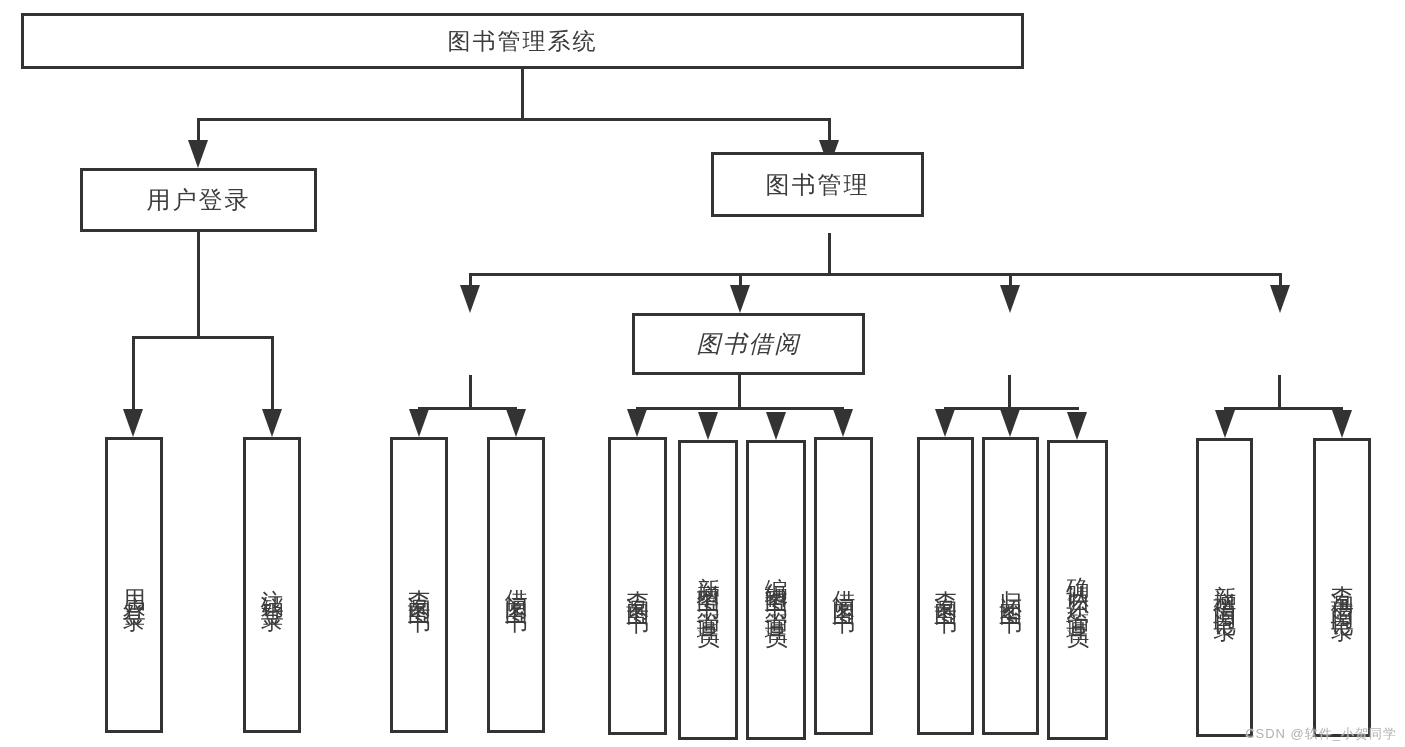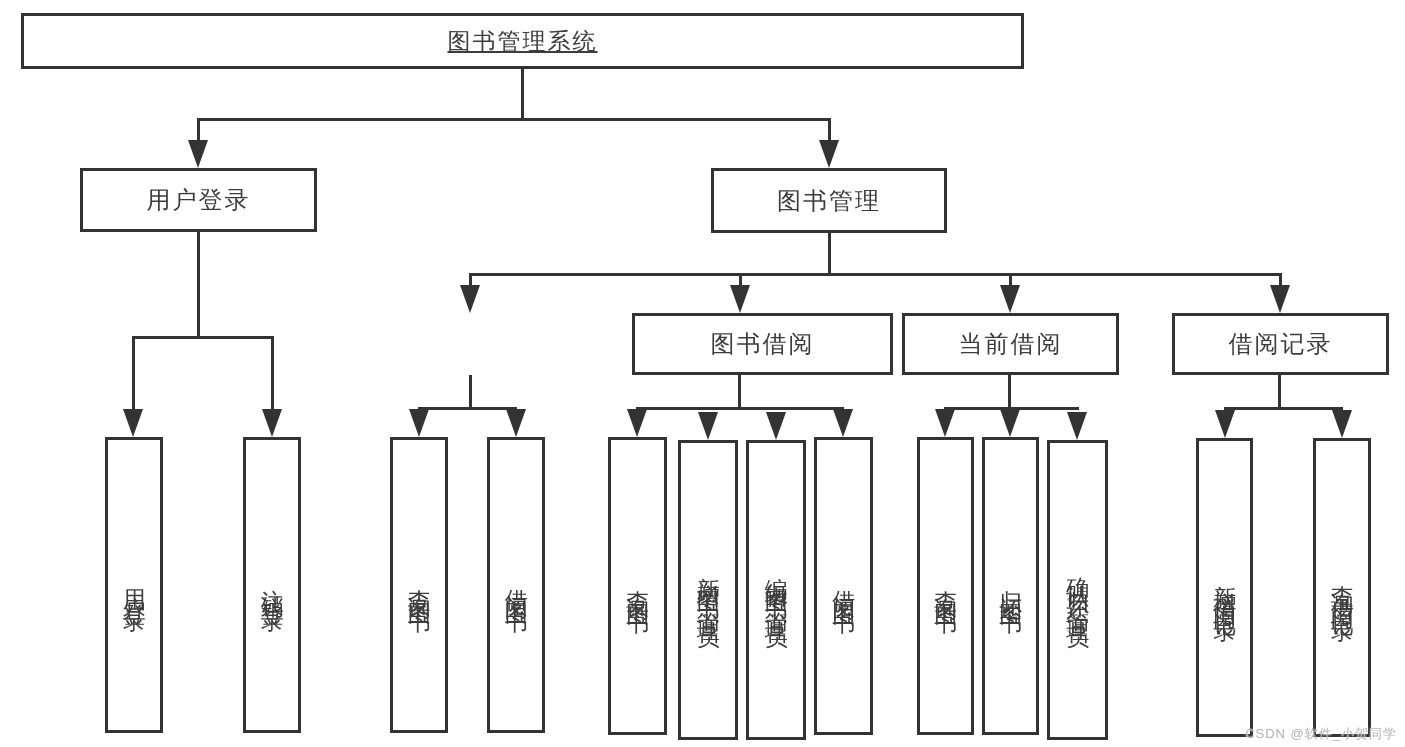--- a/index.html
+++ b/index.html
@@ -122,39 +122,33 @@
   <div class="h" style="left:944px;  top:407px; width:135px;"></div>
   <span class="ah" style="left:935px;  top:409px;"></span>
   <span class="ah" style="left:1000px; top:409px;"></span>
   <span class="ah" style="left:1067px; top:412px;"></span>
 
   <div class="v" style="left:1278px; top:375px; height:35px;"></div>
   <div class="h" style="left:1224px; top:407px; width:119px;"></div>
   <span class="ah" style="left:1215px; top:410px;"></span>
   <span class="ah" style="left:1332px; top:410px;"></span>
 
-  <div class="box root" style="left:21px; top:13px; width:1003px; height:56px;text-decoration:underline;">
+  <div class="box root" style="left:21px; top:13px; width:1003px; height:56px;">
     <span>图书管理系统</span>
   </div>
 
   <div class="box" style="left:80px; top:168px; width:237px; height:64px;">
     <span>用户登录</span>
   </div>
-  <div class="box" style="left:711px; top:168px; width:236px; height:65px;">
+  <div class="box" style="left:711px; top:152px; width:213px; height:65px;">
     <span>图书管理</span>
   </div>
 
-  <div class="box" style="left:632px; top:313px; width:261px; height:62px;">
+  <div class="box" style="left:632px; top:313px; width:233px; height:62px;font-style:italic;">
     <span>图书借阅</span>
-  </div>
-  <div class="box" style="left:902px; top:313px; width:217px; height:62px;">
-    <span>当前借阅</span>
-  </div>
-  <div class="box" style="left:1172px; top:313px; width:217px; height:62px;">
-    <span>借阅记录</span>
   </div>
 
   <div class="vbox" style="left:105px; top:437px; width:58px; height:296px;">
     <span class="vt">用户登录</span>
   </div>
   <div class="vbox" style="left:243px; top:437px; width:58px; height:296px;">
     <span class="vt">注销登录</span>
   </div>
 
   <div class="vbox" style="left:390px; top:437px; width:58px; height:296px;">

